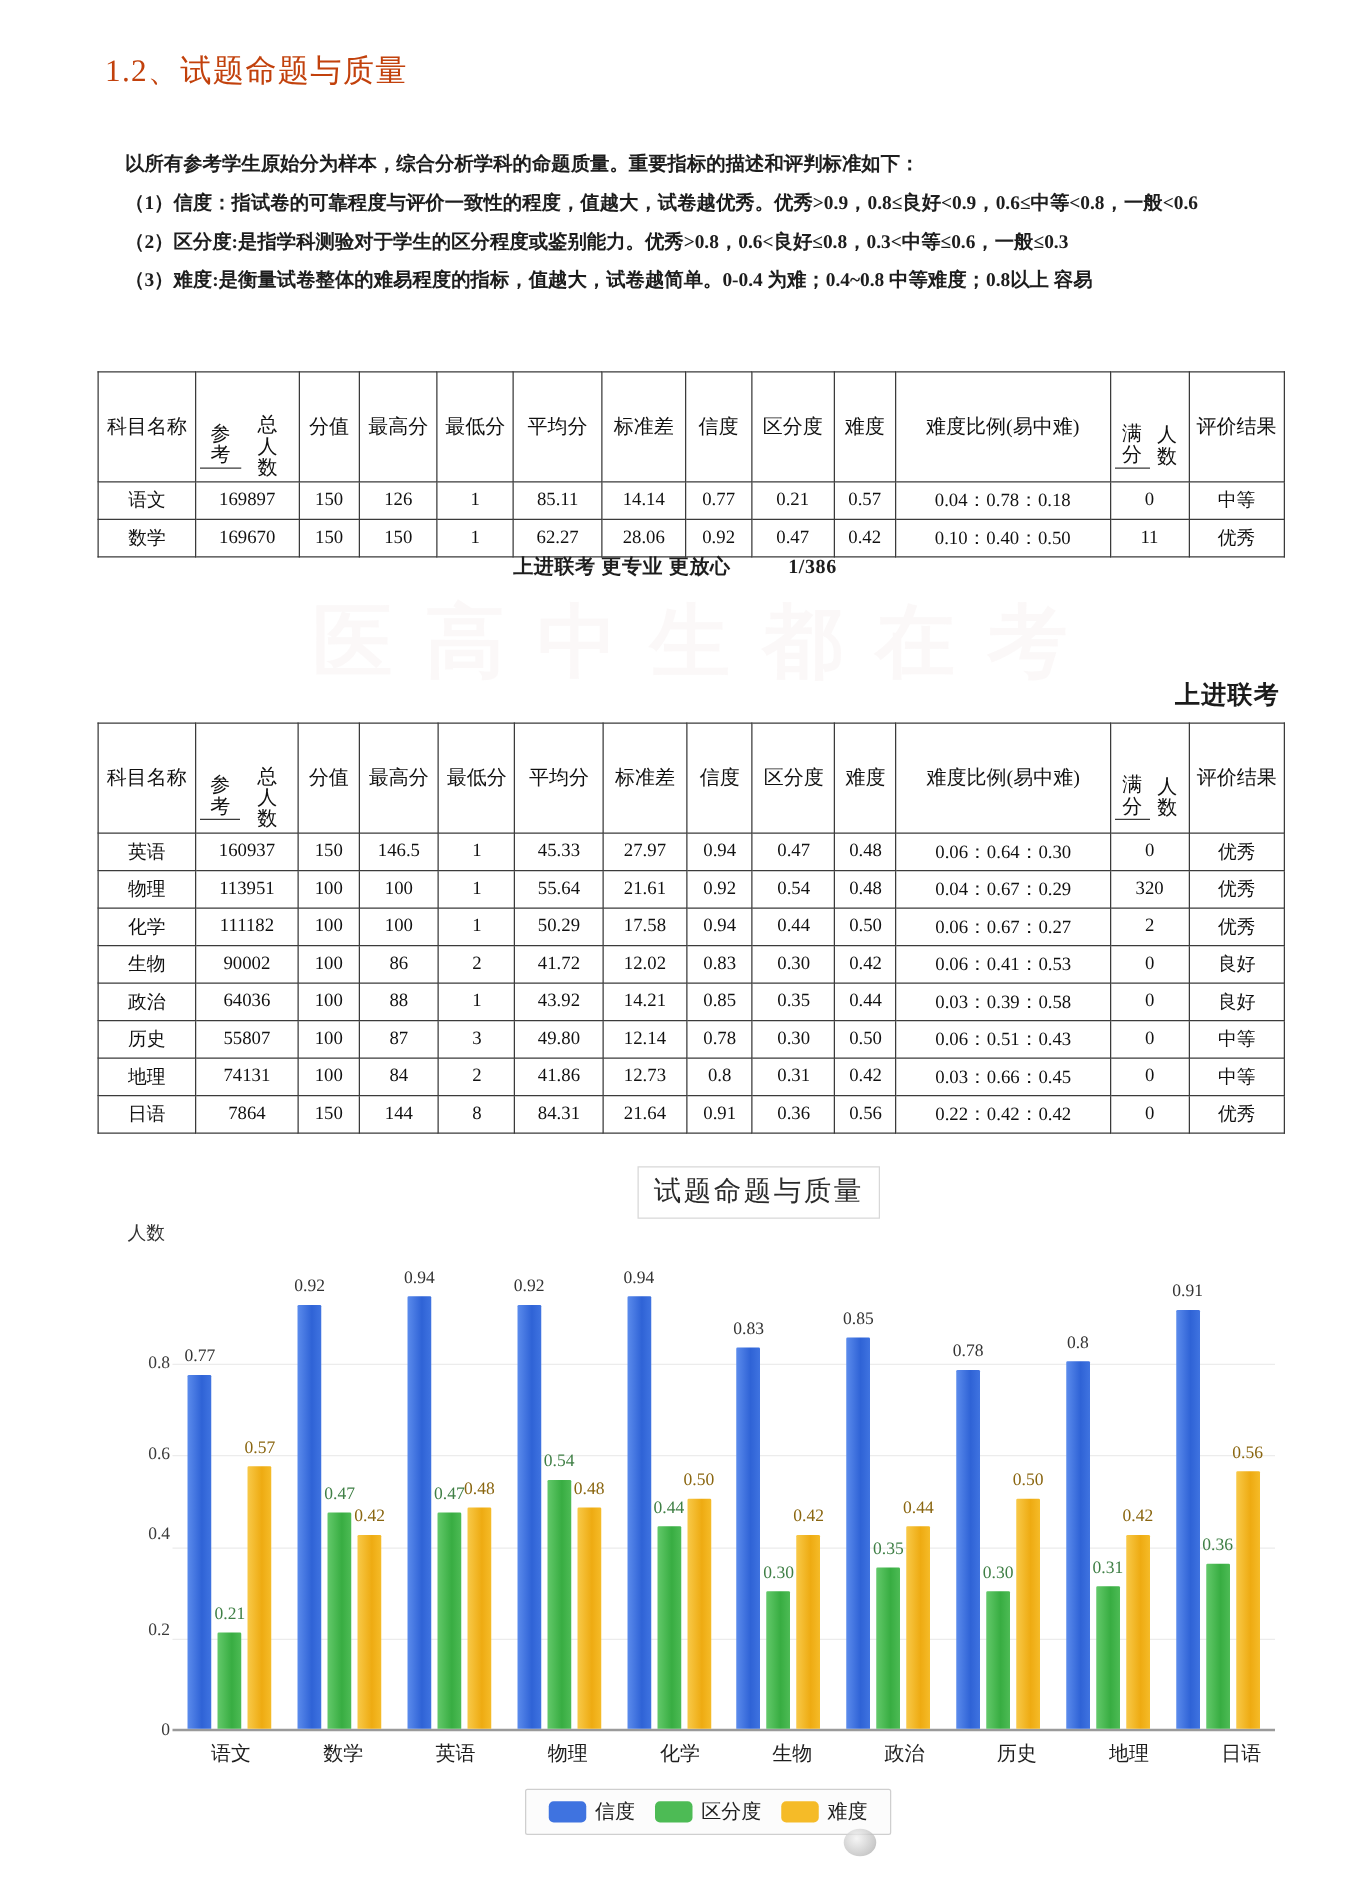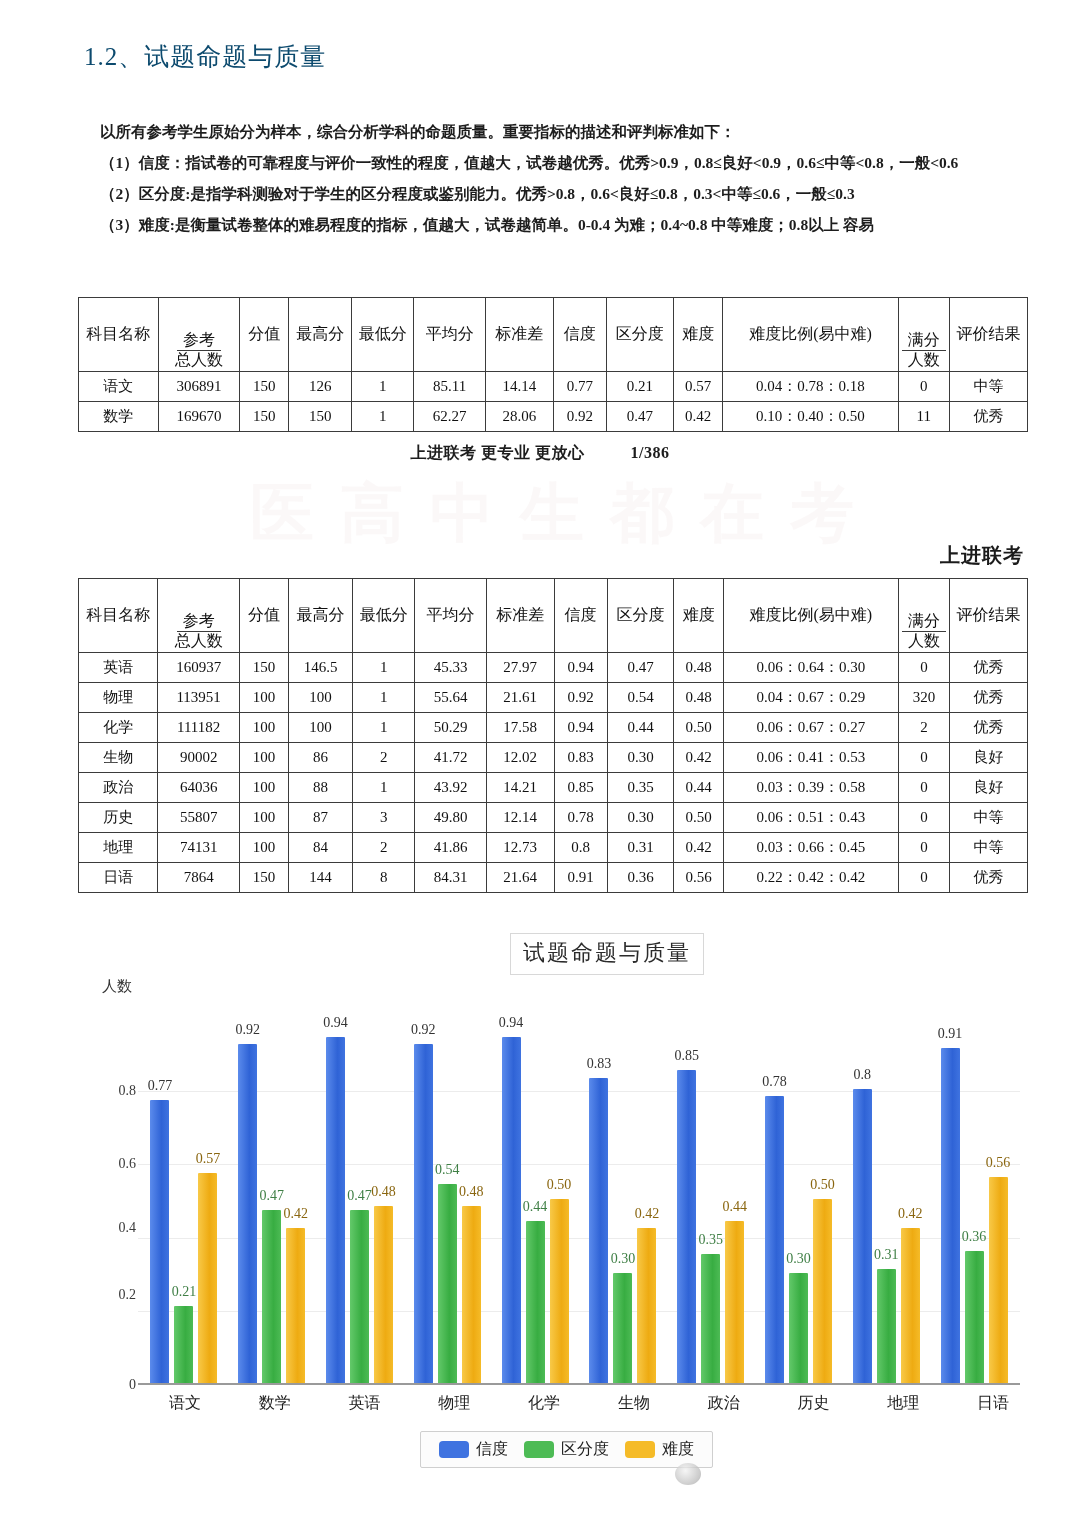--- a/index.html
+++ b/index.html
@@ -15,21 +15,21 @@
   }
 
   .page { position: relative; width: 1080px; height: 1521px; }
 
   
   .doc-title {
     position: absolute;
     left: 84px; top: 40px;
     font-size: 25px;
     letter-spacing: 1px;
-    color: #0c4a6e;
+    color: #c2410c;
     font-family: "Liberation Serif", "DejaVu Serif", serif;
   }
 
   
   .intro {
     position: absolute;
     left: 100px; top: 116px;
     width: 920px;
     font-size: 15.5px;
     line-height: 31px;
@@ -50,21 +50,21 @@
   table.stat td, table.stat th {
     border: 1px solid #3b3b3b;
     text-align: center;
     vertical-align: middle;
     font-weight: normal;
     padding: 2px 3px;
     font-family: "Liberation Serif", "DejaVu Serif", serif;
   }
   table.stat thead th { height: 60px; font-size: 16px; }
   table.stat tbody td { height: 30px; font-size: 15px; }
-  .hdr-stack { display: flex; flex-direction: column; align-items: center; justify-content: flex-start; line-height: 1.05; margin-top: 32px; }
+  .hdr-stack { display: flex; flex-direction: row; align-items: center; justify-content: flex-start; line-height: 1.05; margin-top: 32px; }
   .hdr-stack .top { padding: 0 6px 1px 6px; border-bottom: 1px solid #3b3b3b; }
   .hdr-stack .bot { padding: 1px 6px 0 6px; }
 
   #table1 { left: 78px; top: 297px; width: 950px; }
   #table2 { left: 78px; top: 578px; width: 950px; }
 
   
   col.c-name  { width: 88px; }
   col.c-total { width: 86px; }
   col.c-full  { width: 52px; }
@@ -289,21 +289,21 @@
             <span class="top">满分</span>
             <span class="bot">人数</span>
           </span>
         </th>
         <th>评价结果</th>
       </tr>
     </thead>
     <tbody>
         <tr>
           <td>语文</td>
-          <td>306891</td>
+          <td>169897</td>
           <td>150</td>
           <td>126</td>
           <td>1</td>
           <td>85.11</td>
           <td>14.14</td>
           <td>0.77</td>
           <td>0.21</td>
           <td>0.57</td>
           <td>0.04：0.78：0.18</td>
           <td>0</td>
@@ -503,21 +503,21 @@
   </table>
 
   <div id="chart">
     <div class="chart-title">试题命题与质量</div>
     <div class="y-axis-label">人数</div>
 
     <div class="plot">
       <div id="gridlines">
           <div class="ytick" style="top: 368px;">0</div>
           <div class="grid-line" style="top: 294.4px;"></div>
-          <div class="ytick" style="top: 278px; text-align: right;">0.2</div>
+          <div class="ytick" style="top: 288px; text-align: right;">0.2</div>
           <div class="grid-line" style="top: 220.8px;"></div>
           <div class="ytick" style="top: 211px;">0.4</div>
           <div class="grid-line" style="top: 147.2px;"></div>
           <div class="ytick" style="top: 147.2px;">0.6</div>
           <div class="grid-line" style="top: 73.6px;"></div>
           <div class="ytick" style="top: 73.6px;">0.8</div>
         </div>
       <div class="axis-base"></div>
       <div class="groups" id="bar-groups">
           <div class="group">

